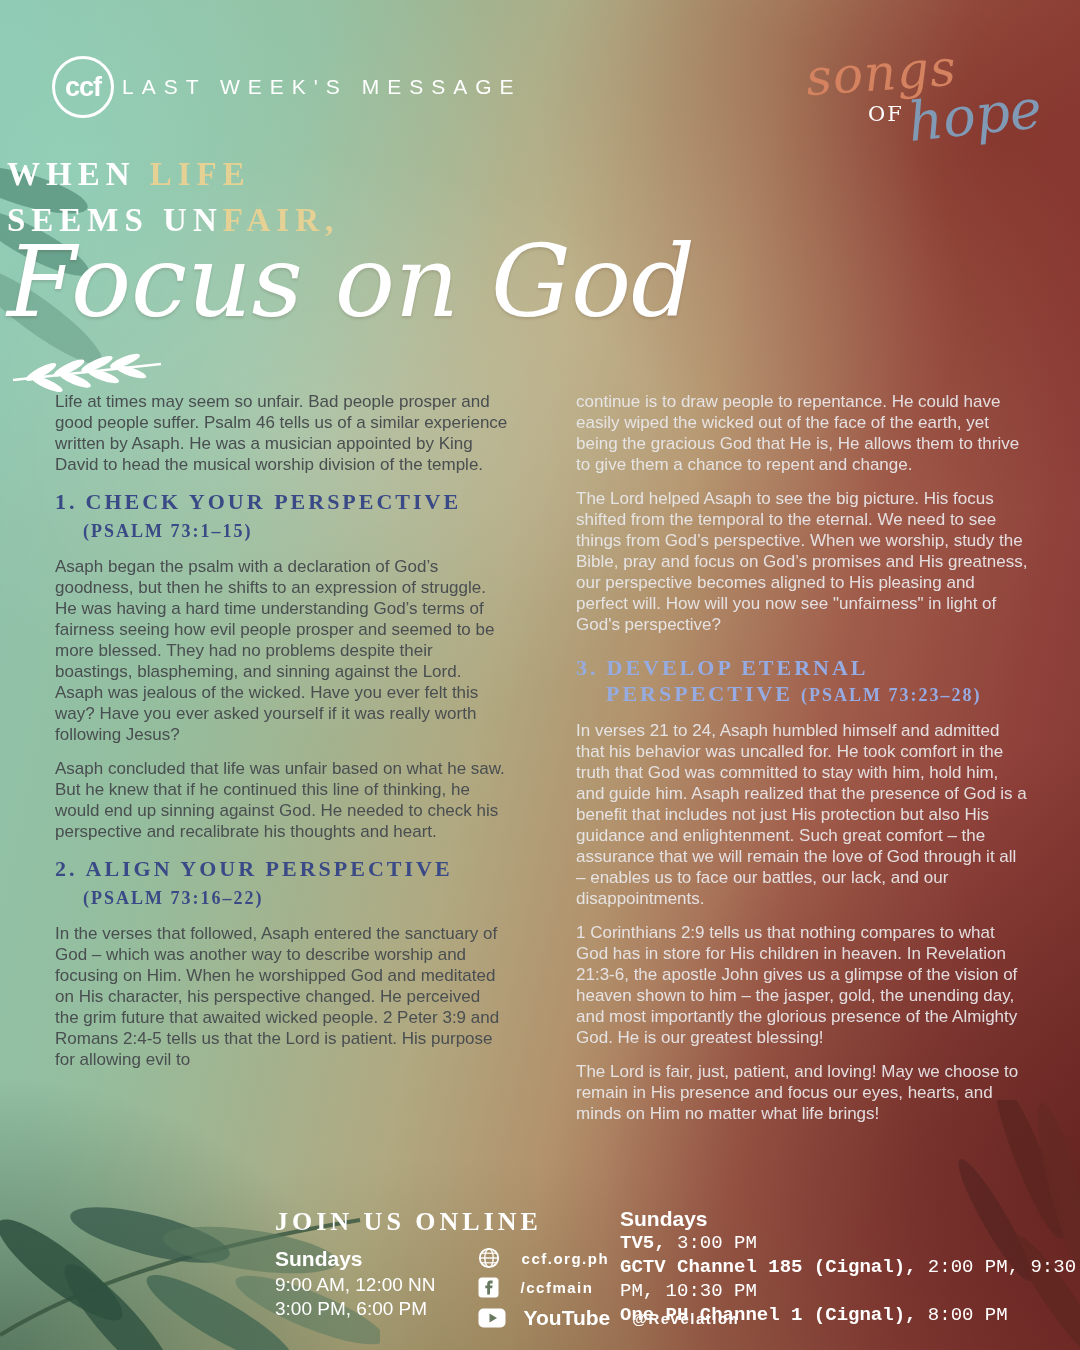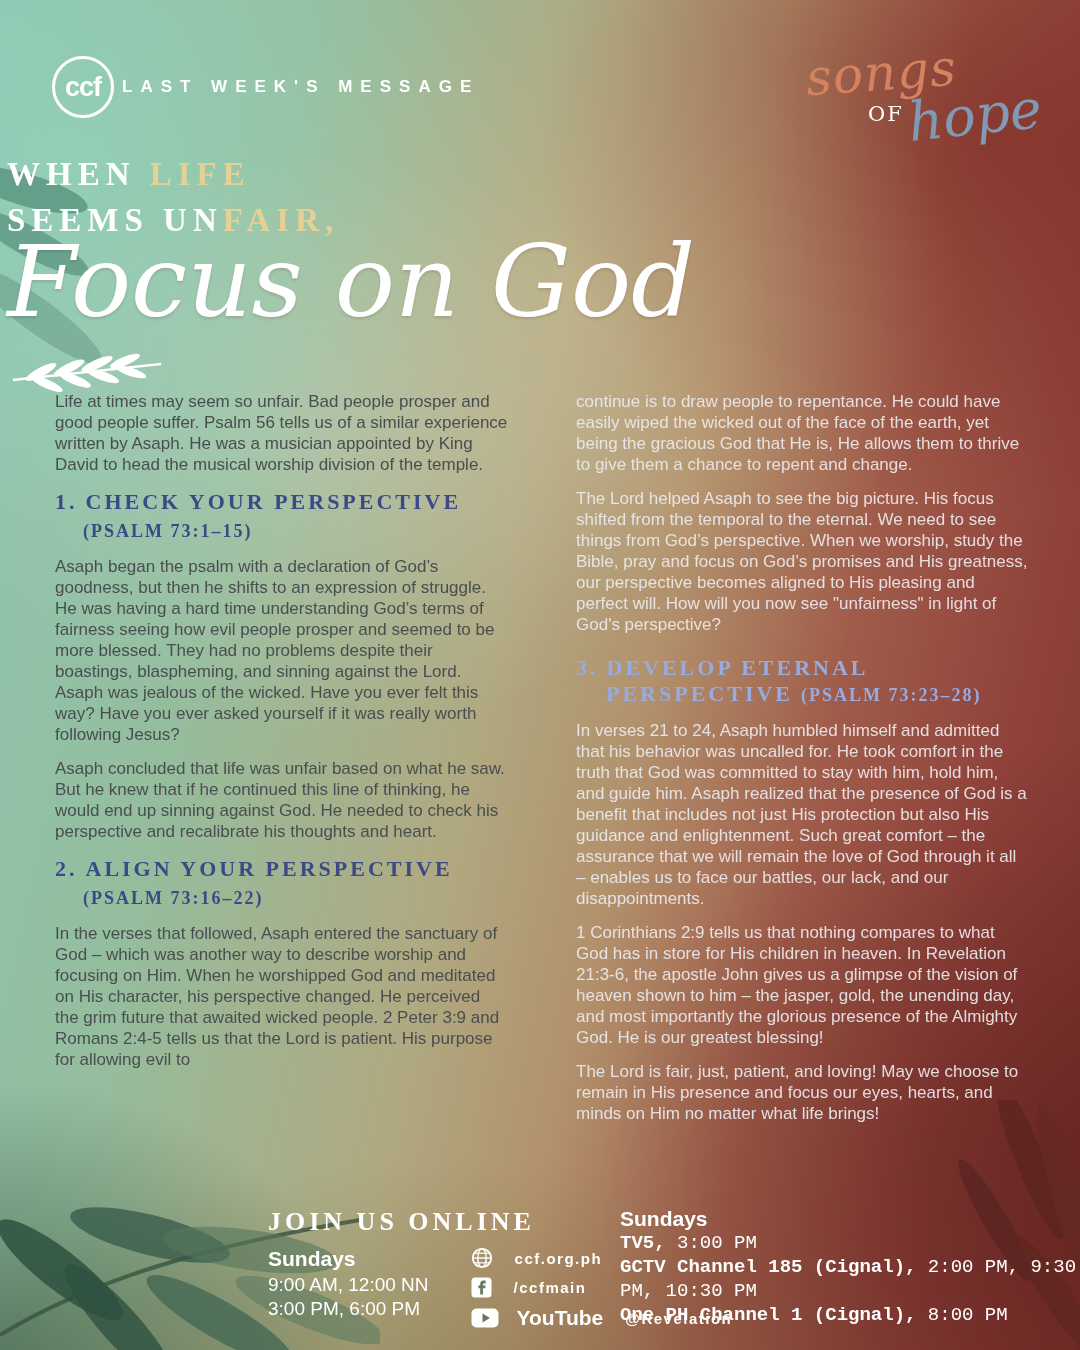--- a/index.html
+++ b/index.html
@@ -13,21 +13,21 @@
       radial-gradient(ellipse 640px 520px at 92% 10%, rgba(118,32,28,0.55), transparent 72%),
       radial-gradient(ellipse 700px 620px at 102% 88%, rgba(84,26,24,0.62), transparent 72%),
       radial-gradient(ellipse 560px 430px at -2% 102%, rgba(44,70,50,0.62), transparent 70%),
       radial-gradient(ellipse 760px 340px at 42% 104%, rgba(104,104,58,0.34), transparent 72%),
       linear-gradient(102deg, #8dc6b1 0%, #95bd9d 24%, #b0a981 46%, #b2926c 58%, #a05c4a 72%, #8f413a 86%, #7f332e 100%);
   }
   
   .header{position:absolute;left:52px;top:56px;display:flex;align-items:center;gap:8px;}
   .logo{width:56px;height:56px;border:3.5px solid #fff;border-radius:50%;display:flex;align-items:center;justify-content:center;
         color:#fff;font-weight:bold;font-size:27px;letter-spacing:-1px;line-height:1;}
-  .kicker{color:#fff;font-weight:bold;font-size:17px;letter-spacing:8px;}
+  .kicker{color:#fff;font-weight:normal;font-size:21px;letter-spacing:8px;}
   
   .brand{position:absolute;top:44px;right:52px;width:250px;height:110px;font-family:"DejaVu Serif",serif;}
   .brand .songs{position:absolute;top:0;left:28px;font-style:italic;font-size:50px;color:#d4825f;letter-spacing:1px;transform:rotate(-4deg);}
   .brand .of{position:absolute;top:58px;left:90px;font-size:21px;color:#fff;letter-spacing:2px;}
   .brand .hope{position:absolute;top:40px;left:130px;font-style:italic;font-size:54px;color:#8099b4;transform:rotate(-6deg);}
   
   .title-wrap{position:absolute;top:152px;left:7px;width:1080px;text-align:left;color:#fff;}
   .t-line{font-family:"Liberation Serif",serif;font-weight:bold;font-size:33px;letter-spacing:6px;line-height:1.38;}
   .t-gold{color:#e6d194;}
   .t-script{font-family:"DejaVu Serif",serif;font-style:italic;font-size:100px;line-height:1.05;margin-top:-14px;
@@ -40,21 +40,21 @@
   .col p{margin:0 0 13px 0;}
   .sec{font-family:"Liberation Serif",serif;font-weight:bold;font-size:22px;letter-spacing:3px;line-height:26px;margin:14px 0 12px 0;}
   .sec-blue{color:#3a4a86;}
   .sec-peri{color:#97abe3;margin-top:20px;}
   .sec-num{margin-right:8px;}
   .sec-ref{display:block;font-size:18px;letter-spacing:2px;padding-left:28px;margin-top:3px;}
   .sec-hang{display:block;padding-left:30px;text-indent:-30px;}
   .sec-ref-inline{font-size:18px;letter-spacing:2px;margin-left:8px;white-space:nowrap;}
   
   .foot-h{font-family:"Liberation Serif",serif;font-weight:bold;color:#fff;font-size:26px;letter-spacing:4px;margin:0 0 10px 0;}
-  .footer-online{position:absolute;left:268px;top:1207px;color:#fff;}
+  .footer-online{position:absolute;left:275px;top:1207px;color:#fff;}
   .fo-cols{display:flex;gap:42px;}
   .fo-day{font-weight:bold;font-size:21px;margin-bottom:2px;}
   .fo-time{font-size:19px;line-height:24px;}
   .links .link-row{display:flex;align-items:center;gap:22px;margin-bottom:8px;}
   .link-label{font-size:15px;font-weight:bold;letter-spacing:1.5px;}
   .yt-brand{font-weight:bold;font-size:21px;margin-left:-4px;}
   .footer-broadcast{position:absolute;left:620px;top:1207px;color:#fff;}
   .bc-day{font-weight:bold;font-size:21px;}
   .bc-line{font-size:19px;line-height:24px;font-family:Liberation Mono, monospace;}
   .bc-line b{font-weight:bold;}
@@ -113,21 +113,21 @@
         <ellipse cx="118" cy="17" rx="16" ry="4.2" fill="#fff" transform="rotate(-22 118 17)"></ellipse>
         <ellipse cx="40" cy="40" rx="17" ry="4.5" fill="#fff" transform="rotate(24 40 40)"></ellipse>
         <ellipse cx="68" cy="36" rx="17" ry="4.5" fill="#fff" transform="rotate(22 68 36)"></ellipse>
         <ellipse cx="96" cy="32" rx="17" ry="4.5" fill="#fff" transform="rotate(20 96 32)"></ellipse>
         <ellipse cx="124" cy="28" rx="16" ry="4.2" fill="#fff" transform="rotate(18 124 28)"></ellipse>
       </svg>
     </div>
   </div>
 
   <div class="col col-left">
-    <p>Life at times may seem so unfair. Bad people prosper and good people suffer. Psalm 56 tells us of a similar experience written by Asaph. He was a musician appointed by King David to head the musical worship division of the temple.</p>
+    <p>Life at times may seem so unfair. Bad people prosper and good people suffer. Psalm 46 tells us of a similar experience written by Asaph. He was a musician appointed by King David to head the musical worship division of the temple.</p>
     <div class="sec sec-blue">
       <span class="sec-num">1.</span><span>CHECK YOUR PERSPECTIVE</span>
       <span class="sec-ref">(PSALM 73:1–15)</span>
     </div>
     <p>Asaph began the psalm with a declaration of God’s goodness, but then he shifts to an expression of struggle. He was having a hard time understanding God’s terms of fairness seeing how evil people prosper and seemed to be more blessed. They had no problems despite their boastings, blaspheming, and sinning against the Lord. Asaph was jealous of the wicked. Have you ever felt this way? Have you ever asked yourself if it was really worth following Jesus?</p>
     <p>Asaph concluded that life was unfair based on what he saw. But he knew that if he continued this line of thinking, he would end up sinning against God. He needed to check his perspective and recalibrate his thoughts and heart.</p>
     <div class="sec sec-blue">
       <span class="sec-num">2.</span><span>ALIGN YOUR PERSPECTIVE</span>
       <span class="sec-ref">(PSALM 73:16–22)</span>
     </div>

